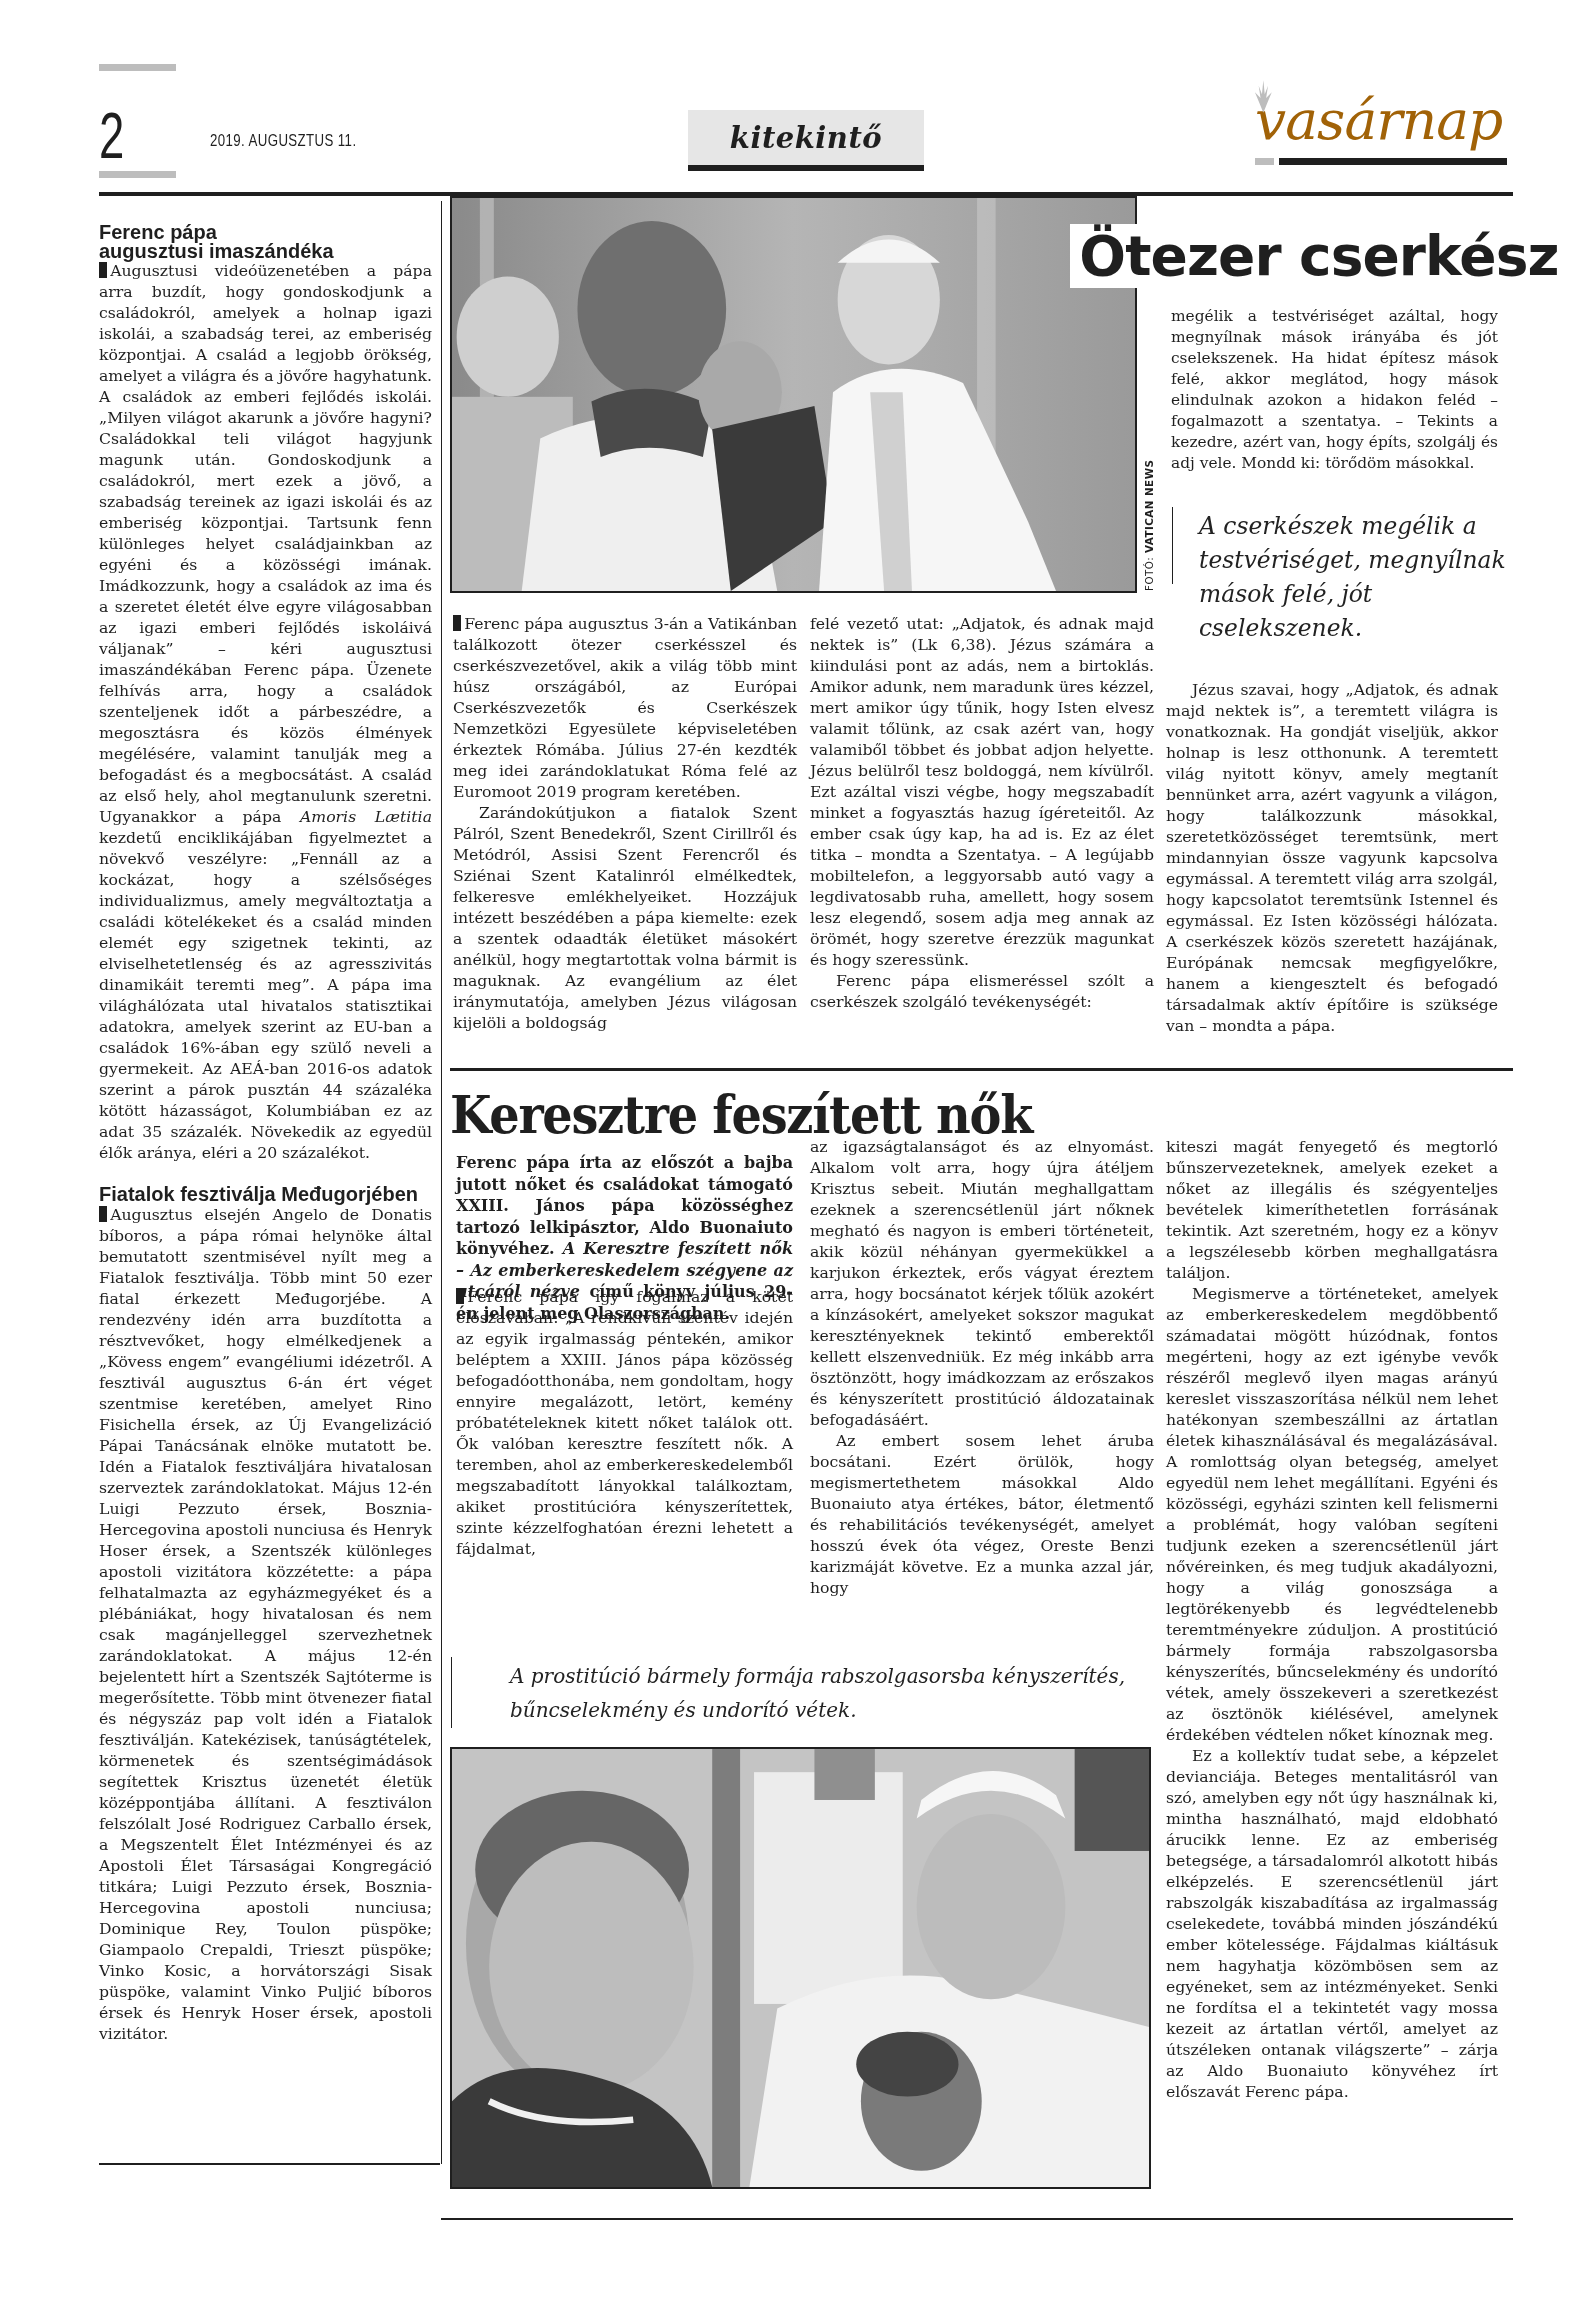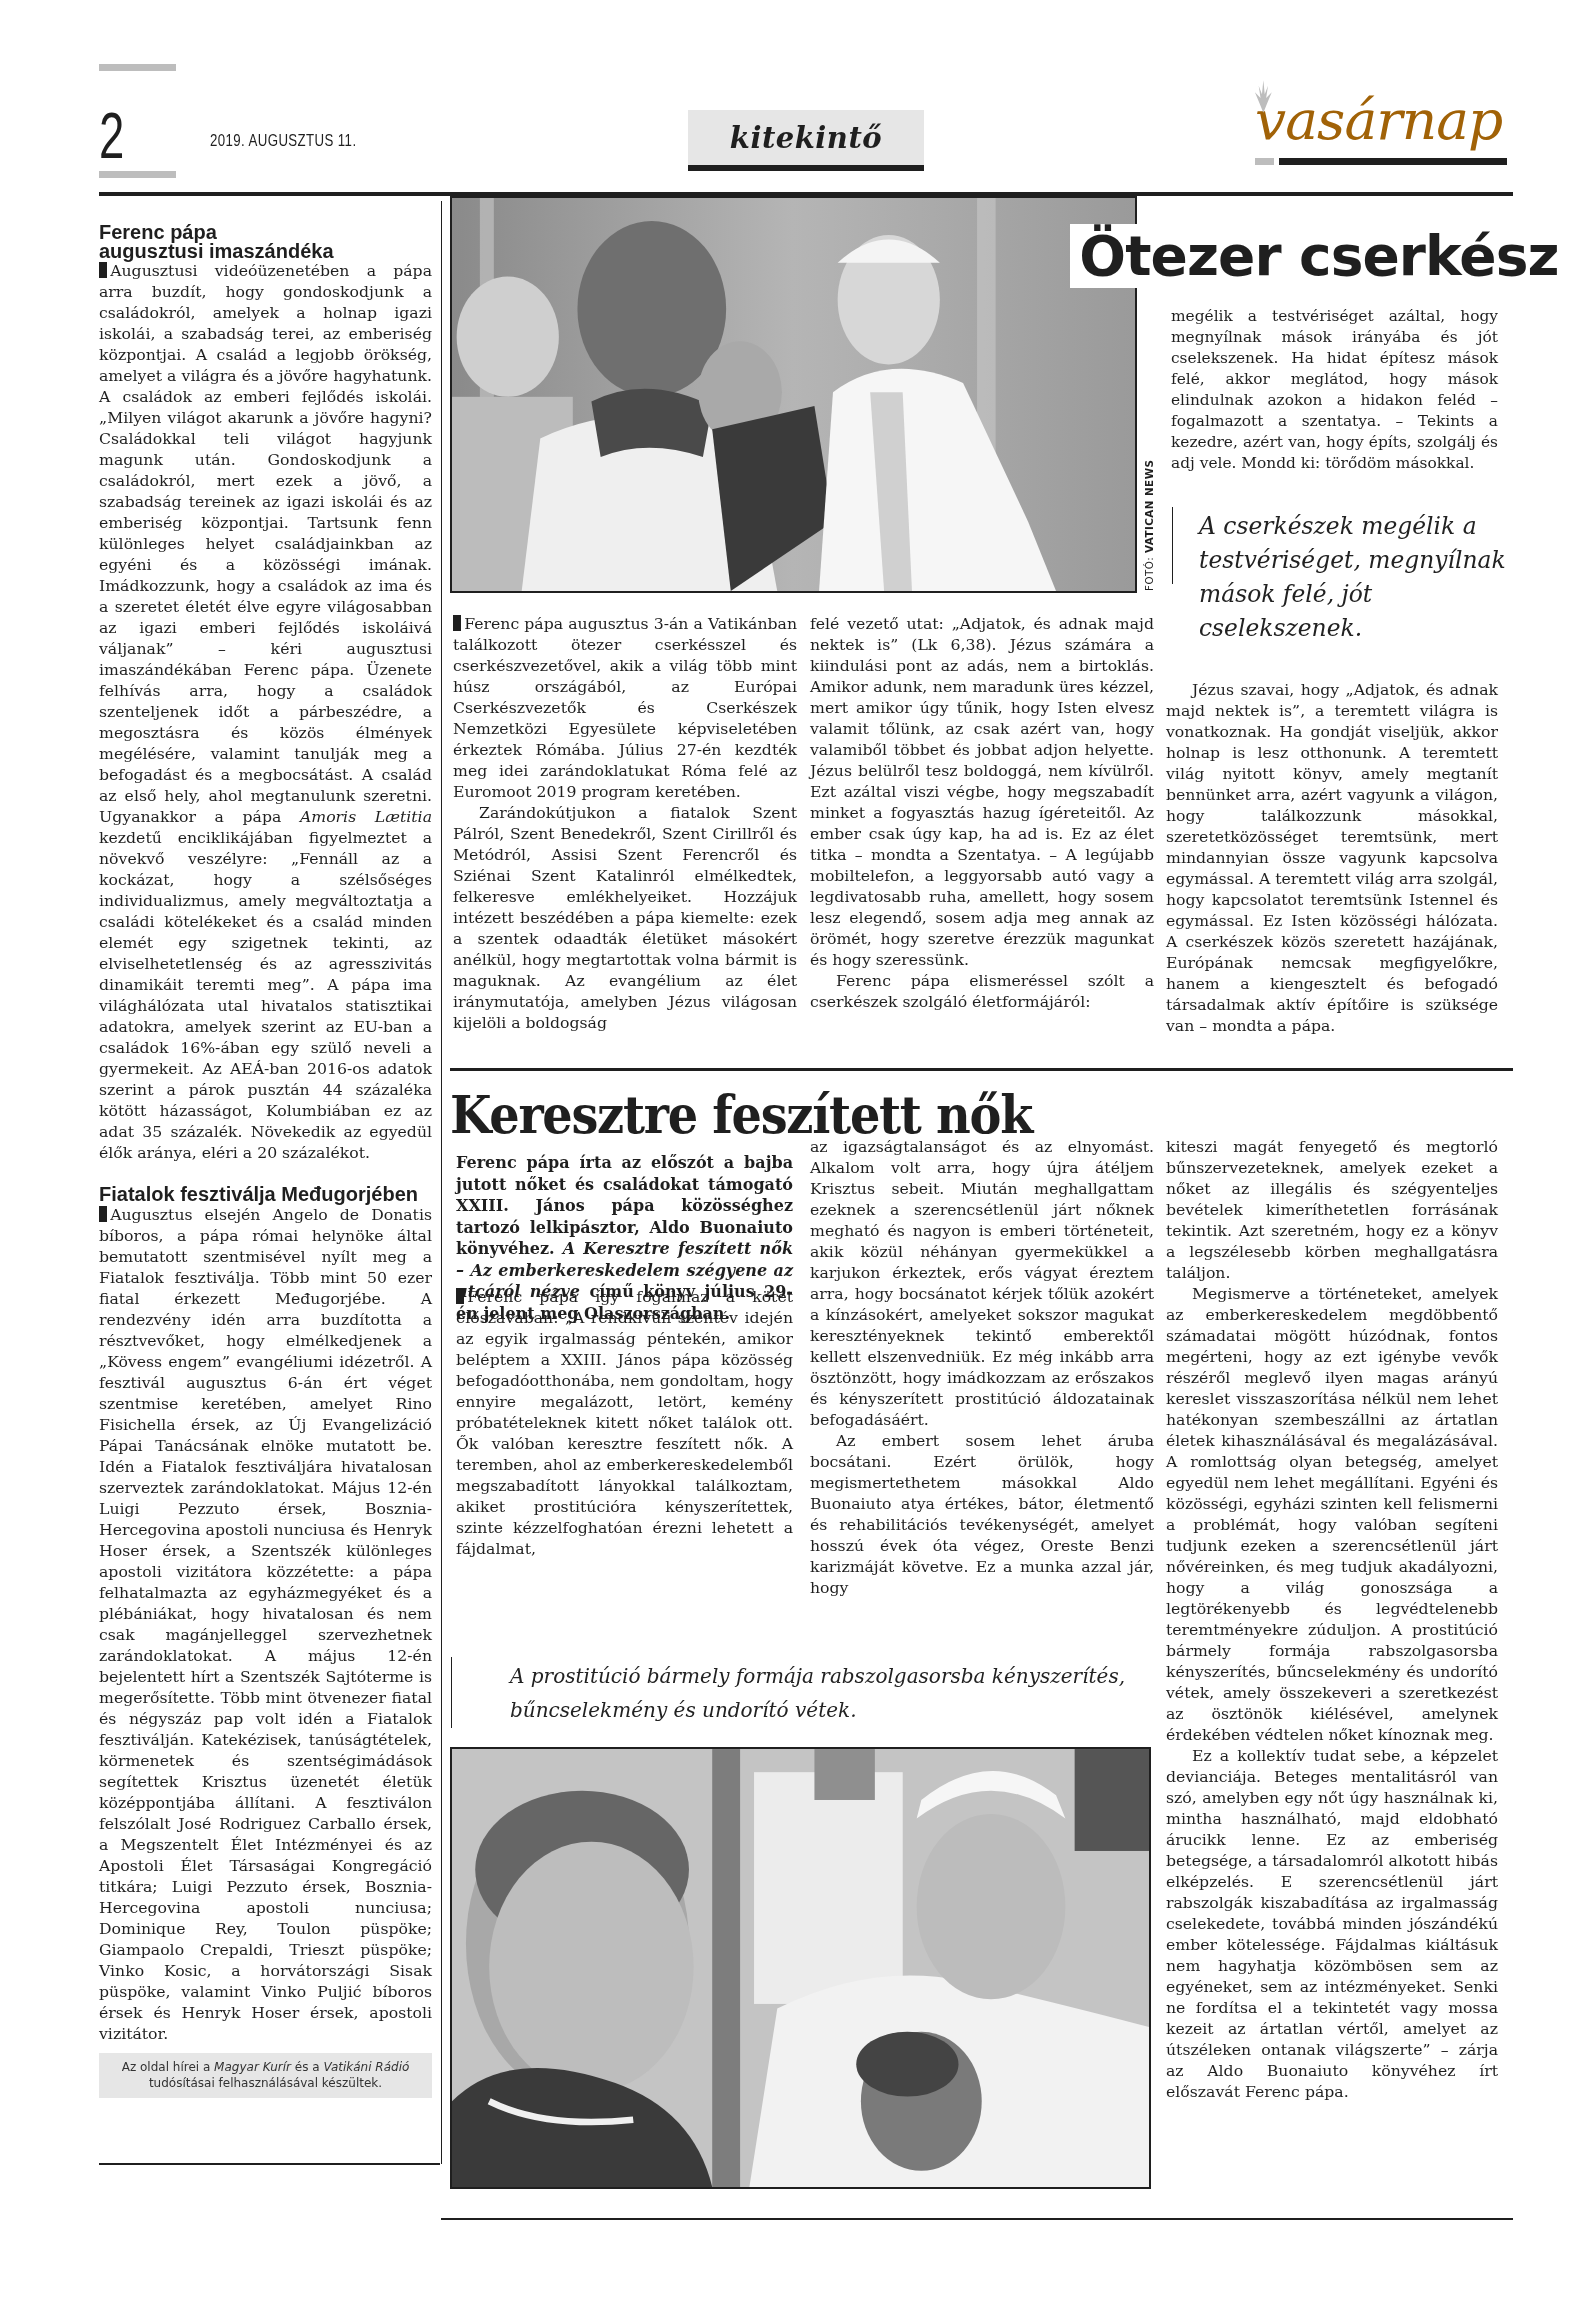--- a/index.html
+++ b/index.html
@@ -73,23 +73,20 @@
 <div class="abs col" style="left:99px; top:223px; width:333px;">
   <div class="subhead">
     <div>Ferenc pápa</div>
     <div>augusztusi imaszándéka</div>
   </div>
   <p><span class="marker"></span><span>Augusztusi videóüzenetében a pápa arra buzdít, hogy gondoskodjunk a családokról, amelyek a holnap igazi iskolái, a szabadság terei, az emberiség központjai. A család a legjobb örökség, amelyet a világra és a jövőre hagyhatunk. A családok az emberi fejlődés iskolái. „Milyen világot akarunk a jövőre hagyni? Családokkal teli világot hagyjunk magunk után. Gondoskodjunk a családokról, mert ezek a jövő, a szabadság tereinek az igazi iskolái és az emberiség központjai. Tartsunk fenn különleges helyet családjainkban az egyéni és a közösségi imának. Imádkozzunk, hogy a családok az ima és a szeretet életét élve egyre világosabban az igazi emberi fejlődés iskoláivá váljanak” – kéri augusztusi imaszándékában Ferenc pápa. Üzenete felhívás arra, hogy a családok szenteljenek időt a párbeszédre, a megosztásra és közös élmények megélésére, valamint tanulják meg a befogadást és a megbocsátást. A család az első hely, ahol megtanulunk szeretni. Ugyanakkor a pápa </span><i>Amoris Lætitia</i><span> kezdetű enciklikájában figyelmeztet a növekvő veszélyre: „Fennáll az a kockázat, hogy a szélsőséges individualizmus, amely megváltoztatja a családi kötelékeket és a család minden elemét egy szigetnek tekinti, az elviselhetetlenség és az agresszivitás dinamikáit teremti meg”. A pápa ima világhálózata utal hivatalos statisztikai adatokra, amelyek szerint az EU-ban a családok 16%-ában egy szülő neveli a gyermekeit. Az AEÁ-ban 2016-os adatok szerint a párok pusztán 44 százaléka kötött házasságot, Kolumbiában ez az adat 35 százalék. Növekedik az egyedül élők aránya, eléri a 20 százalékot.</span></p>
 
   <div class="subhead" style="margin-top:21.5px;">Fiatalok fesztiválja Međugorjében</div>
   <p><span class="marker"></span><span>Augusztus elsején Angelo de Donatis bíboros, a pápa római helynöke által bemutatott szentmisével nyílt meg a Fiatalok fesztiválja. Több mint 50 ezer fiatal érkezett Međugorjébe. A rendezvény idén arra buzdította a résztvevőket, hogy elmélkedjenek a „Kövess engem” evangéliumi idézetről. A fesztivál augusztus 6-án ért véget szentmise keretében, amelyet Rino Fisichella érsek, az Új Evangelizáció Pápai Tanácsának elnöke mutatott be. Idén a Fiatalok fesztiváljára hivatalosan szerveztek zarándoklatokat. Május 12-én Luigi Pezzuto érsek, Bosznia-Hercegovina apostoli nunciusa és Henryk Hoser érsek, a Szentszék különleges apostoli vizitátora közzétette: a pápa felhatalmazta az egyházmegyéket és a plébániákat, hogy hivatalosan és nem csak magánjelleggel szervezhetnek zarándoklatokat. A május 12-én bejelentett hírt a Szentszék Sajtóterme is megerősítette. Több mint ötvenezer fiatal és négyszáz pap volt idén a Fiatalok fesztiválján. Katekézisek, tanúságtételek, körmenetek és szentségimádások segítettek Krisztus üzenetét életük középpontjába állítani. A fesztiválon felszólalt José Rodriguez Carballo érsek, a Megszentelt Élet Intézményei és az Apostoli Élet Társaságai Kongregáció titkára; Luigi Pezzuto érsek, Bosznia-Hercegovina apostoli nunciusa; Dominique Rey, Toulon püspöke; Giampaolo Crepaldi, Trieszt püspöke; Vinko Kosic, a horvátországi Sisak püspöke, valamint Vinko Puljić bíboros érsek és Henryk Hoser érsek, apostoli vizitátor.</span></p>
 
-  <div class="credit-box" style="margin-top:9.3px;">
-    <span>Az oldal hírei a </span><i>Magyar Kurír</i><span> és a </span><i>Vatikáni Rádió</i><span> tudósításai felhasználásával készültek.</span>
-  </div>
 </div>
 <div class="abs hrule" style="left:99px; top:2163px; width:341px; height:2.3px;"></div>
 
 <div class="abs vrule" style="left:441px; top:201px; height:1963px;"></div>
 
 <div class="abs photo" style="left:450px; top:196px; width:687px; height:397px;">
   <svg width="100%" height="100%" viewBox="0 0 1470 850" preserveAspectRatio="none">
     <defs>
       <linearGradient id="bg1" x1="0" y1="0" x2="1" y2="0">
         <stop offset="0" stop-color="#8a8a8a"></stop>
@@ -126,21 +123,21 @@
 <div class="abs vrule" style="left:1172px; top:507px; height:77px;"></div>
 <div class="abs pull" style="left:1199px; top:509px; width:327px; font-size:23.4px; line-height:34px;">A cserkészek megélik a testvériséget, megnyílnak mások felé, jót cselekszenek.</div>
 
 <div class="abs col" style="left:453px; top:613px; width:344px;">
   <p><span class="marker"></span><span>Ferenc pápa augusztus 3-án a Vatikánban találkozott ötezer cserkésszel és cserkészvezetővel, akik a világ több mint húsz országából, az Európai Cserkészvezetők és Cserkészek Nemzetközi Egyesülete képviseletében érkeztek Rómába. Július 27-én kezdték meg idei zarándoklatukat Róma felé az Euromoot 2019 program keretében.</span></p>
   <p class="ind">Zarándokútjukon a fiatalok Szent Pálról, Szent Benedekről, Szent Cirillről és Metódról, Assisi Szent Ferencről és Sziénai Szent Katalinról elmélkedtek, felkeresve emlékhelyeiket. Hozzájuk intézett beszédében a pápa kiemelte: ezek a szentek odaadták életüket másokért anélkül, hogy megtartottak volna bármit is maguknak. Az evangélium az élet iránymutatója, amelyben Jézus világosan kijelöli a boldogság</p>
 </div>
 
 <div class="abs col" style="left:810px; top:613px; width:344px;">
   <p>felé vezető utat: „Adjatok, és adnak majd nektek is” (Lk 6,38). Jézus számára a kiindulási pont az adás, nem a birtoklás. Amikor adunk, nem maradunk üres kézzel, mert amikor úgy tűnik, hogy Isten elvesz valamit tőlünk, az csak azért van, hogy valamiből többet és jobbat adjon helyette. Jézus belülről tesz boldoggá, nem kívülről. Ezt azáltal viszi végbe, hogy megszabadít minket a fogyasztás hazug ígéreteitől. Az ember csak úgy kap, ha ad is. Ez az élet titka – mondta a Szentatya. – A legújabb mobiltelefon, a leggyorsabb autó vagy a legdivatosabb ruha, amellett, hogy sosem lesz elegendő, sosem adja meg annak az örömét, hogy szeretve érezzük magunkat és hogy szeressünk.</p>
-  <p class="ind">Ferenc pápa elismeréssel szólt a cserkészek szolgáló életformájáról:</p>
+  <p class="ind">Ferenc pápa elismeréssel szólt a cserkészek szolgáló tevékenységét:</p>
 </div>
 
 <div class="abs col" style="left:1166px; top:679px; width:332px;">
   <p class="ind">Jézus szavai, hogy „Adjatok, és adnak majd nektek is”, a teremtett világra is vonatkoznak. Ha gondját viseljük, akkor holnap is lesz otthonunk. A teremtett világ nyitott könyv, amely megtanít bennünket arra, azért vagyunk a világon, hogy találkozzunk másokkal, szeretetközösséget teremtsünk, mert mindannyian össze vagyunk kapcsolva egymással. A teremtett világ arra szolgál, hogy kapcsolatot teremtsünk Istennel és egymással. Ez Isten közösségi hálózata. A cserkészek közös szeretett hazájának, Európának nemcsak megfigyelőkre, hanem a kiengesztelt és befogadó társadalmak aktív építőire is szüksége van – mondta a pápa.</p>
 </div>
 
 <div class="abs hrule" style="left:450px; top:1068px; width:1063px; height:3.3px;"></div>
 
 <div class="abs headline2" style="left:450px; top:1089px;">Keresztre feszített nők</div>
 

